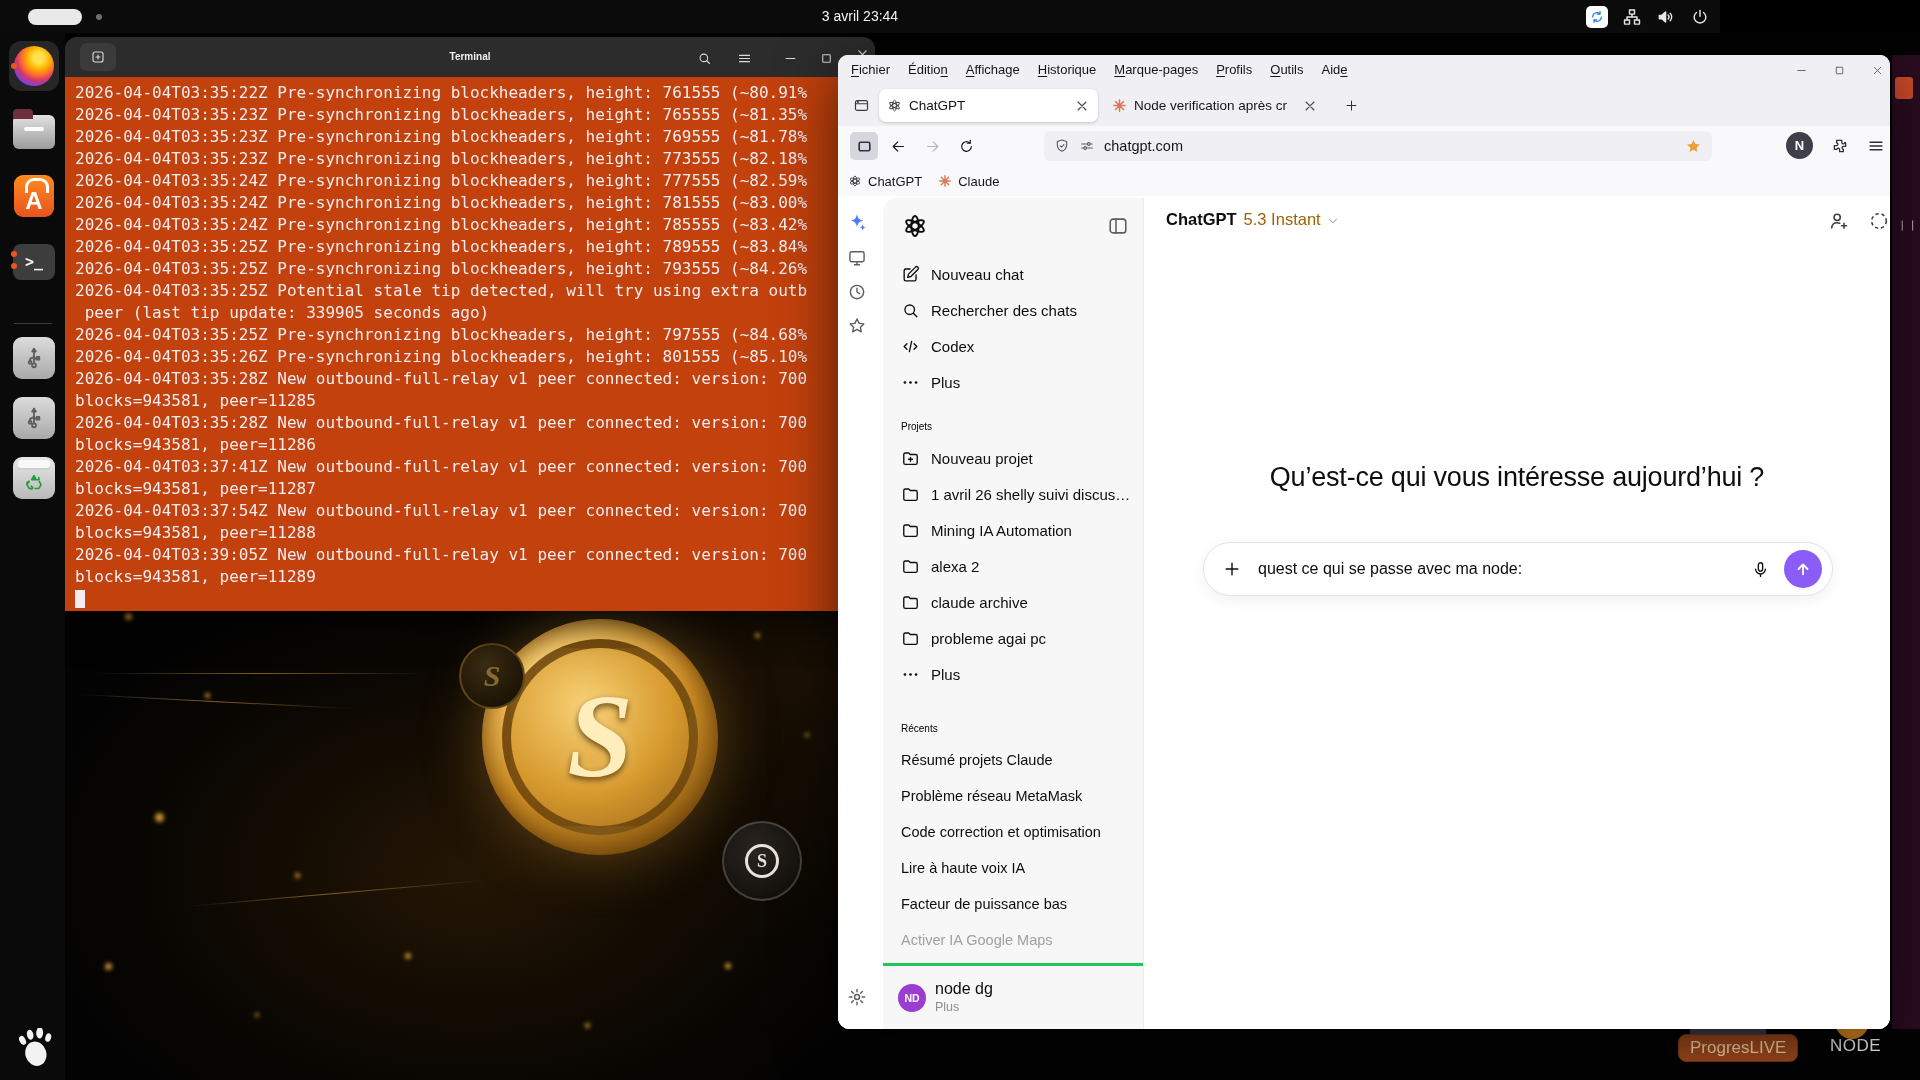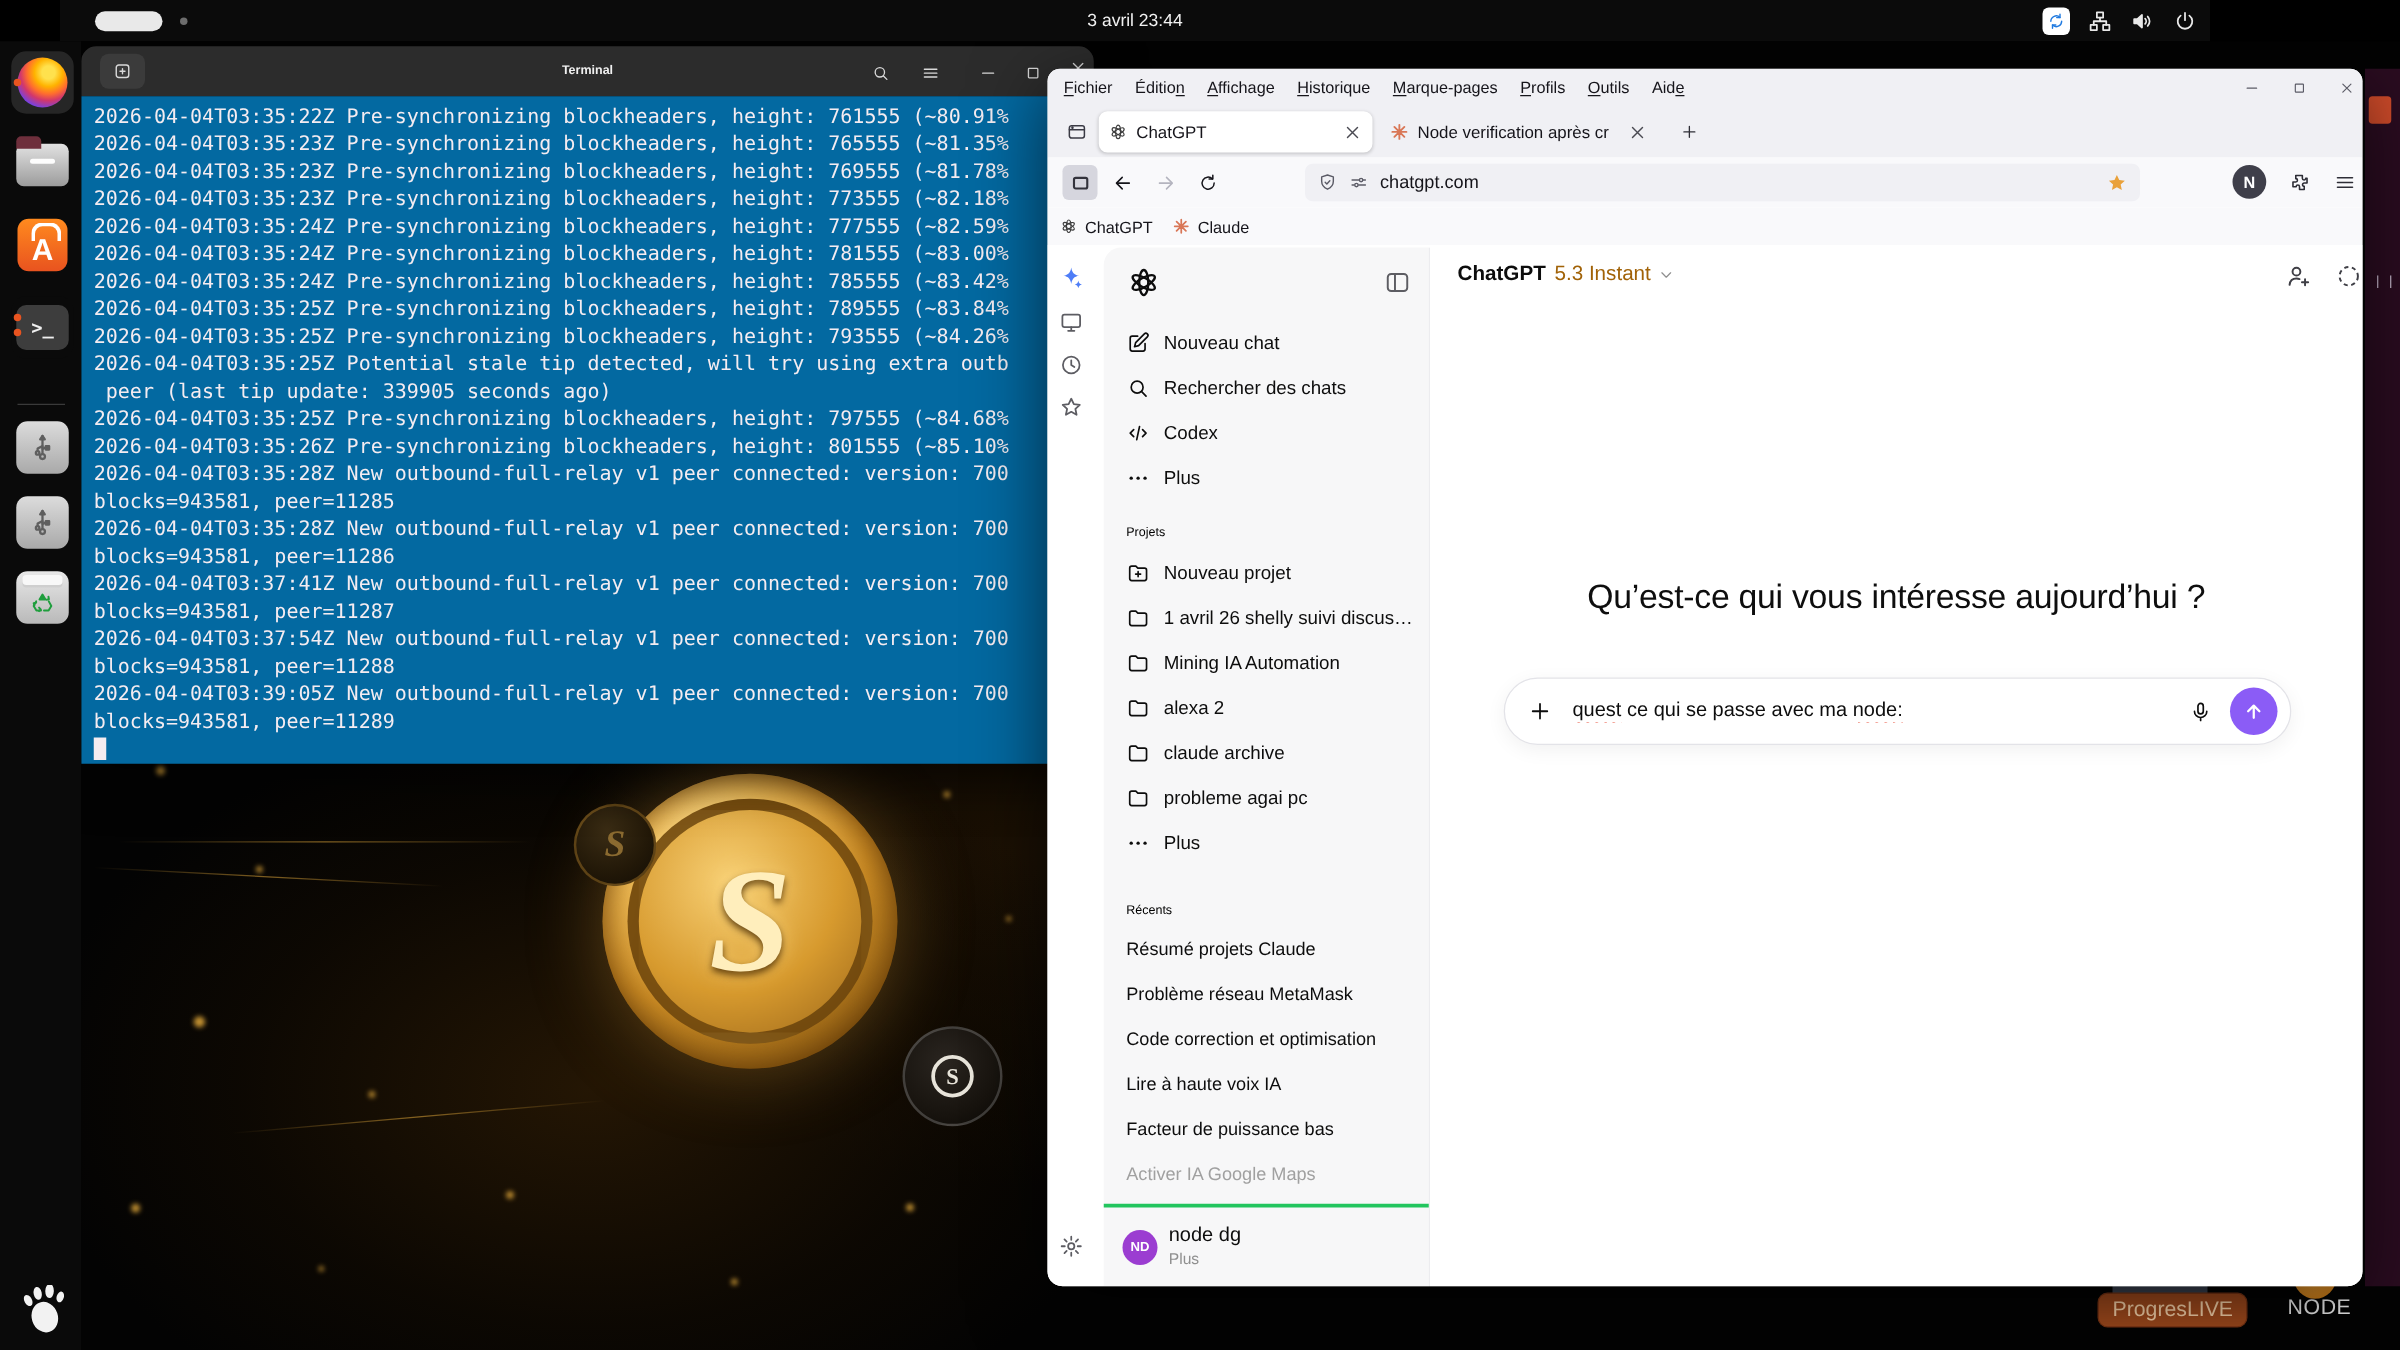--- a/index.html
+++ b/index.html
@@ -1,20 +1,20 @@
 <!DOCTYPE html>
 <html><head>
 <meta charset="utf-8">
 <style>
   * { margin:0; padding:0; box-sizing:border-box; }
   html,body { width:1920px; height:1080px; overflow:hidden; background:#000; font-family:"Liberation Sans", sans-serif; }
   .screen { position:absolute; inset:0; width:1920px; height:1080px; }
 
   
-  .topbar { position:absolute; left:0; top:0; width:1720px; height:33px; background:#0b0b0b; z-index:6;margin-left:48px; }
+  .topbar { position:absolute; left:0; top:0; width:1720px; height:33px; background:#0b0b0b; z-index:6; }
   .tb-pill { position:absolute; left:28px; top:9px; width:54px; height:16px; border-radius:9px; background:#e9e9e9; }
   .tb-dot { position:absolute; left:96px; top:14px; width:6px; height:6px; border-radius:50%; background:#6d6d6d; }
   .tb-clock { position:absolute; left:0; right:0; top:0; height:33px; line-height:33px; text-align:center; color:#f2f2f2; font-size:14px; }
   .tb-right { position:absolute; right:10px; top:0; height:33px; display:flex; align-items:center; gap:14px; }
   .tb-ico { width:20px; height:20px; color:#e8e8e8; }
   .tb-ico svg { width:100%; height:100%; }
   .tb-sync { width:22px; height:22px; background:#fff; border-radius:5px; display:flex; align-items:center; justify-content:center; color:#1f7ae0; }
   .tb-sync svg { width:16px; height:16px; }
 
   
@@ -81,21 +81,21 @@
   
   .terminal { position:absolute; left:65px; top:37px; width:810px; height:574px; z-index:2; border-radius:12px 12px 0 0;
       box-shadow:0 10px 40px rgba(0,0,0,.55); }
   .term-titlebar { position:absolute; left:0; top:0; right:0; height:40px; background:#2c2c2c; border-radius:12px 12px 0 0; }
   .term-title { position:absolute; left:0; right:0; top:0; height:40px; line-height:40px; text-align:center; color:#f0f0f0; font-size:10px; font-weight:bold; }
   .term-newtab { position:absolute; left:15px; top:6px; width:36px; height:28px; border-radius:7px; background:#3b3b3b; color:#d9d9d9; display:flex; align-items:center; justify-content:center; }
   .term-newtab svg { width:16px; height:16px; }
   .term-btn { position:absolute; top:10px; width:22px; height:22px; color:#d9d9d9; display:flex; align-items:center; justify-content:center; }
   .term-btn svg { width:15px; height:15px; }
   .term-search { left:628px; } .term-menu { left:668px; } .term-min { left:714px; } .term-max { left:750px; } .term-close { left:786px; top:6px; }
-  .term-body { position:absolute; left:0; top:40px; right:0; bottom:0; background:#0369a1; padding:5px 10px; overflow:hidden;
+  .term-body { position:absolute; left:0; top:40px; right:0; bottom:0; background:#c2410c; padding:5px 10px; overflow:hidden;
       font-family:"DejaVu Sans Mono", monospace; font-size:16px; line-height:22px; color:#f4ecf1; }
   .tline { white-space:pre; }
   .tcursor { display:inline-block; width:10px; height:18px; background:#f4ecf1; vertical-align:text-bottom; }
 
   
   .firefox { position:absolute; left:838px; top:55px; width:1052px; height:974px; z-index:3; border-radius:10px 10px 12px 12px;
       overflow:hidden; box-shadow:0 14px 60px rgba(0,0,0,.6); background:#fff; }
   .ff-menubar { position:absolute; left:0; top:0; right:0; height:29px; background:#f0f0f4; display:flex; align-items:center; padding-left:4px; }
   .menu-item { padding:0 9px; font-size:13px; color:#15141a; line-height:29px; }
   .menu-item u { text-underline-offset:2px; }

